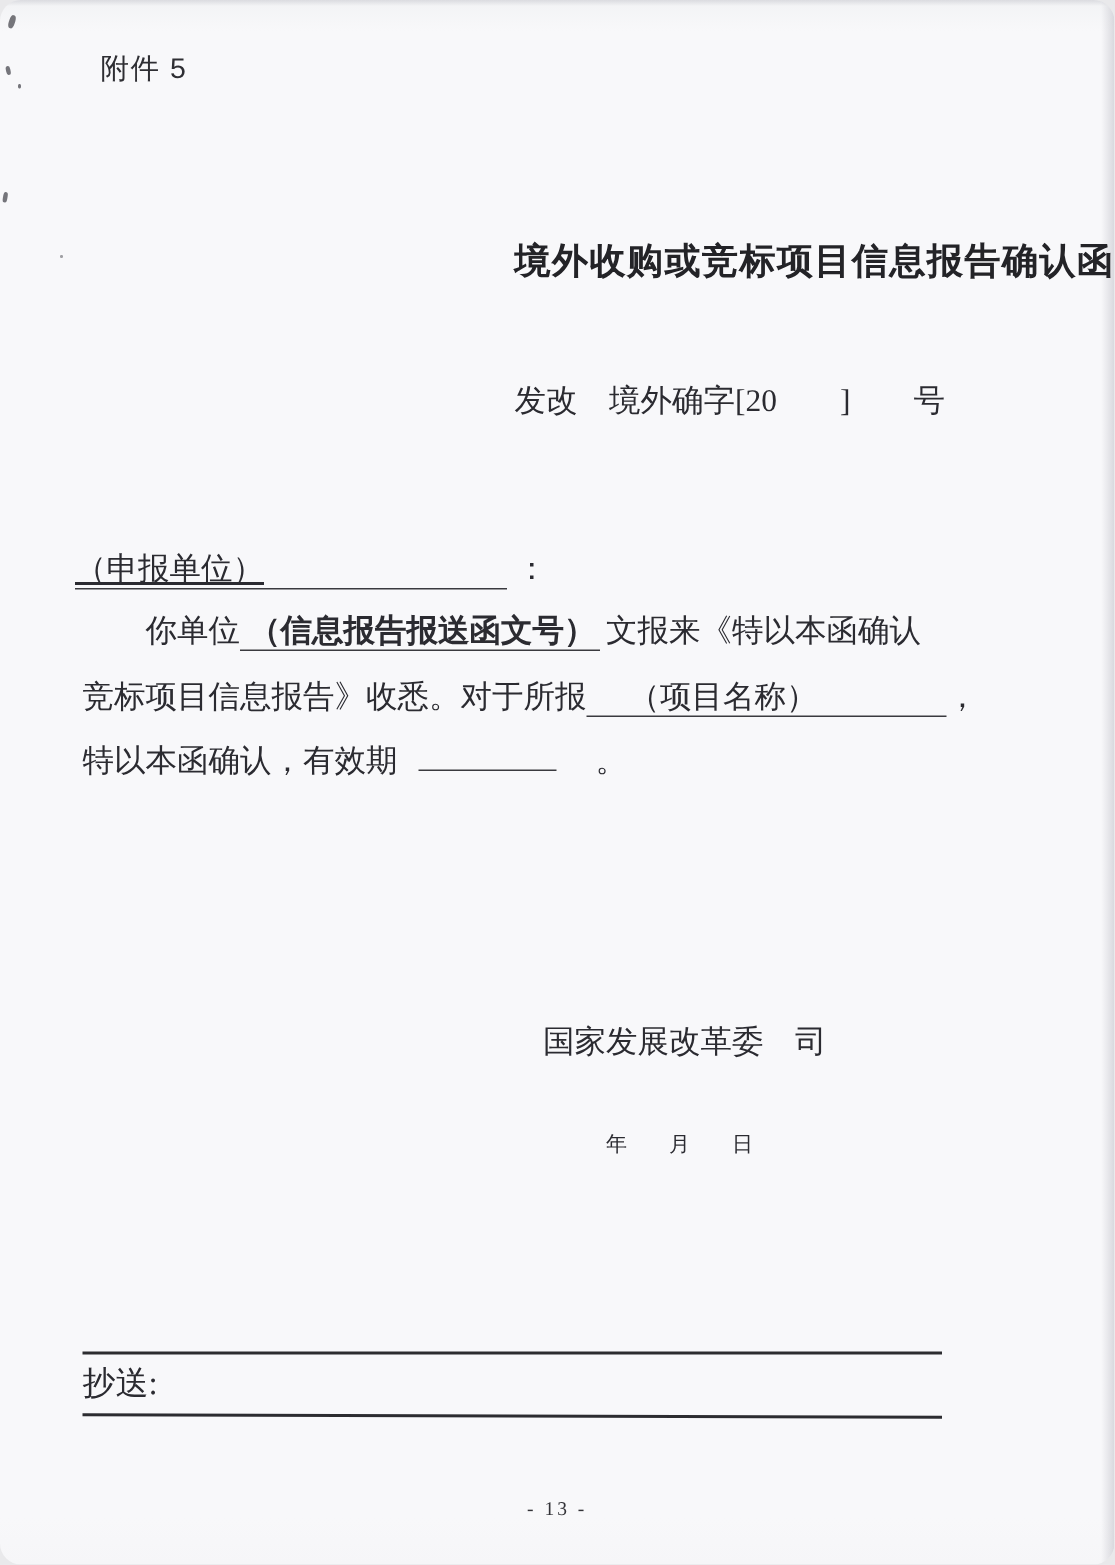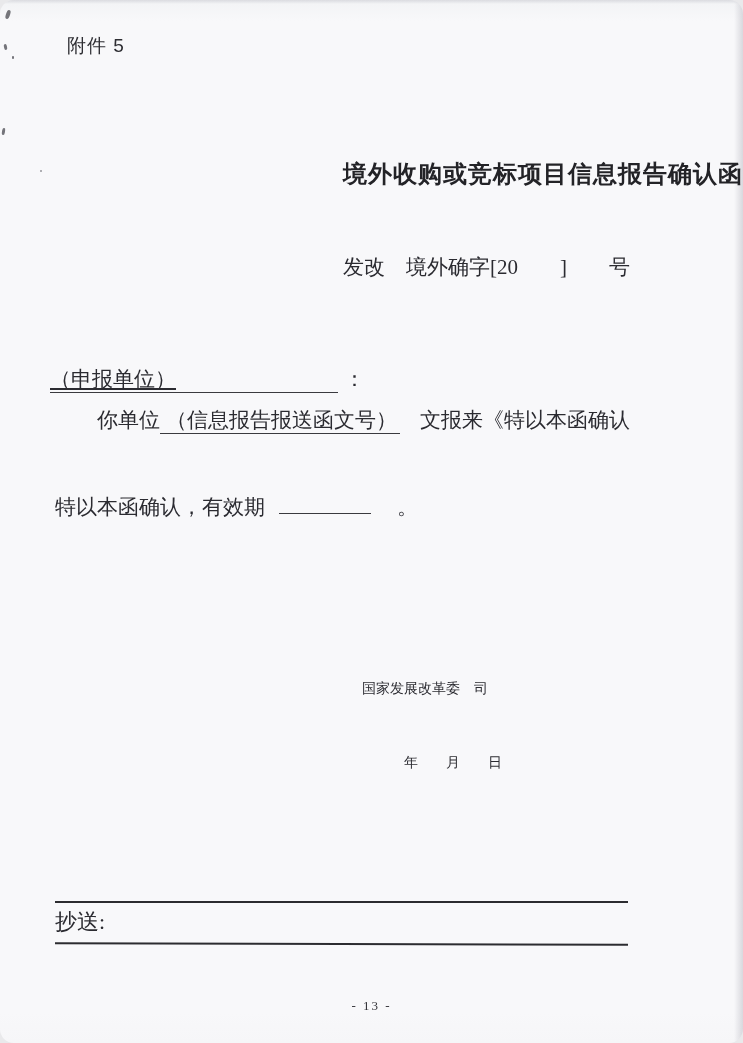--- a/index.html
+++ b/index.html
@@ -58,27 +58,27 @@
     font-size:21px;white-space:nowrap;
   }
   .blank-salutation{width:288px;text-align:left;text-decoration:underline;}
   .salutation .colon{margin-left:6px;}
   .bodyline{
     position:absolute;font-size:21px;white-space:nowrap;color:#2b2b31;
   }
   .line1{left:97px;top:406px;}
   .line2{left:55px;top:450px;}
   .line3{left:55px;top:493px;}
-  .blank-line1{padding:0 3px 0 6px;margin-right:20px;}
+  .blank-line1{padding:0 3px 0 6px;margin-right:4px;font-weight:bold;}
   .blank-line2{padding-left:28px;padding-right:86px;}
   .blank-line3{width:92px;margin-left:14px;}
   .line3 .period{margin-left:26px;}
   .sig-org{
     position:absolute;left:362px;top:680px;
-    font-size:14px;white-space:nowrap;
+    font-size:21px;white-space:nowrap;
   }
   .sig-date{
     position:absolute;left:404px;top:754px;
     font-size:14px;white-space:nowrap;
   }
   .cc-rule{
     position:absolute;left:55px;width:573px;height:2px;background:#2c2c30;
   }
   .cc-rule-top{top:901px;}
   .cc-rule-bottom{top:943px;transform:rotate(.15deg);}
@@ -107,20 +107,21 @@
   <div class="attachment">附件 5</div>
 
   <h1 class="title">境外收购或竞标项目信息报告确认函</h1>
 
   <div class="docnum">发改　境外确字[20　　]　　号</div>
 
   <div class="salutation"><span class="blank blank-salutation"><span>（申报单位）</span></span><span class="colon">：</span></div>
 
   <div class="bodyline line1"><span>你单位</span><span class="blank blank-line1">（信息报告报送函文号）</span><span>文报来《特以本函确认</span></div>
 
+  <div class="bodyline line2"><span>竞标项目信息报告》收悉。对于所报</span><span class="blank blank-line2">（项目名称）</span><span>，</span></div>
 
   <div class="bodyline line3"><span>特以本函确认，有效期</span><span class="blank blank-line3"></span><span class="period">。</span></div>
 
   <div class="sig-org">国家发展改革委　司</div>
   <div class="sig-date">年　　月　　日</div>
 
   <div class="cc-rule cc-rule-top"></div>
   <div class="cc-label">抄送:</div>
   <div class="cc-rule cc-rule-bottom"></div>
 

